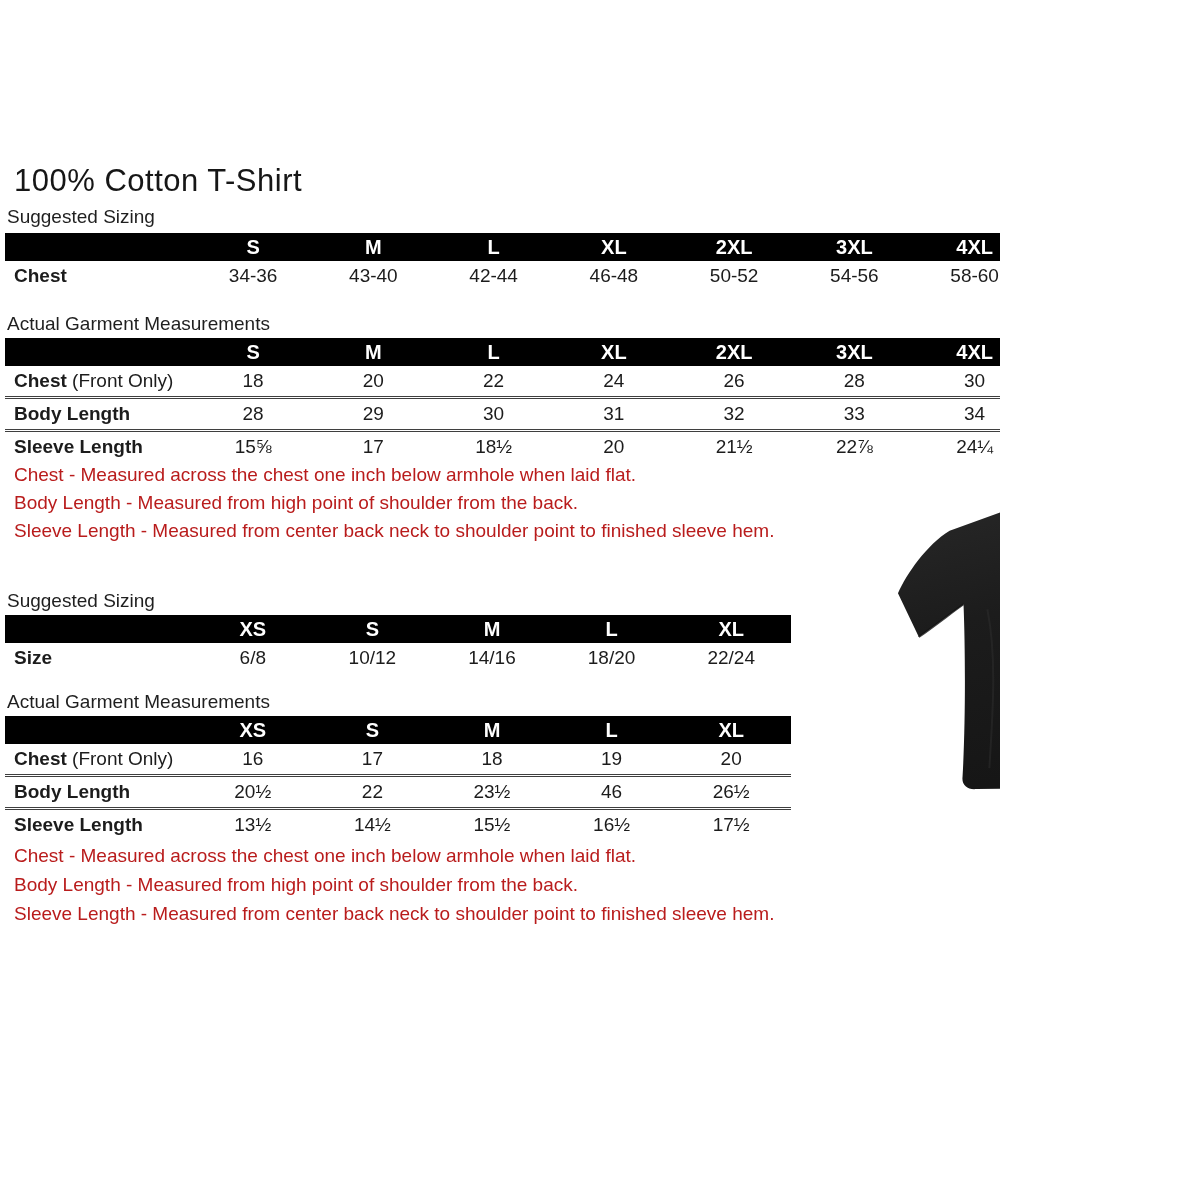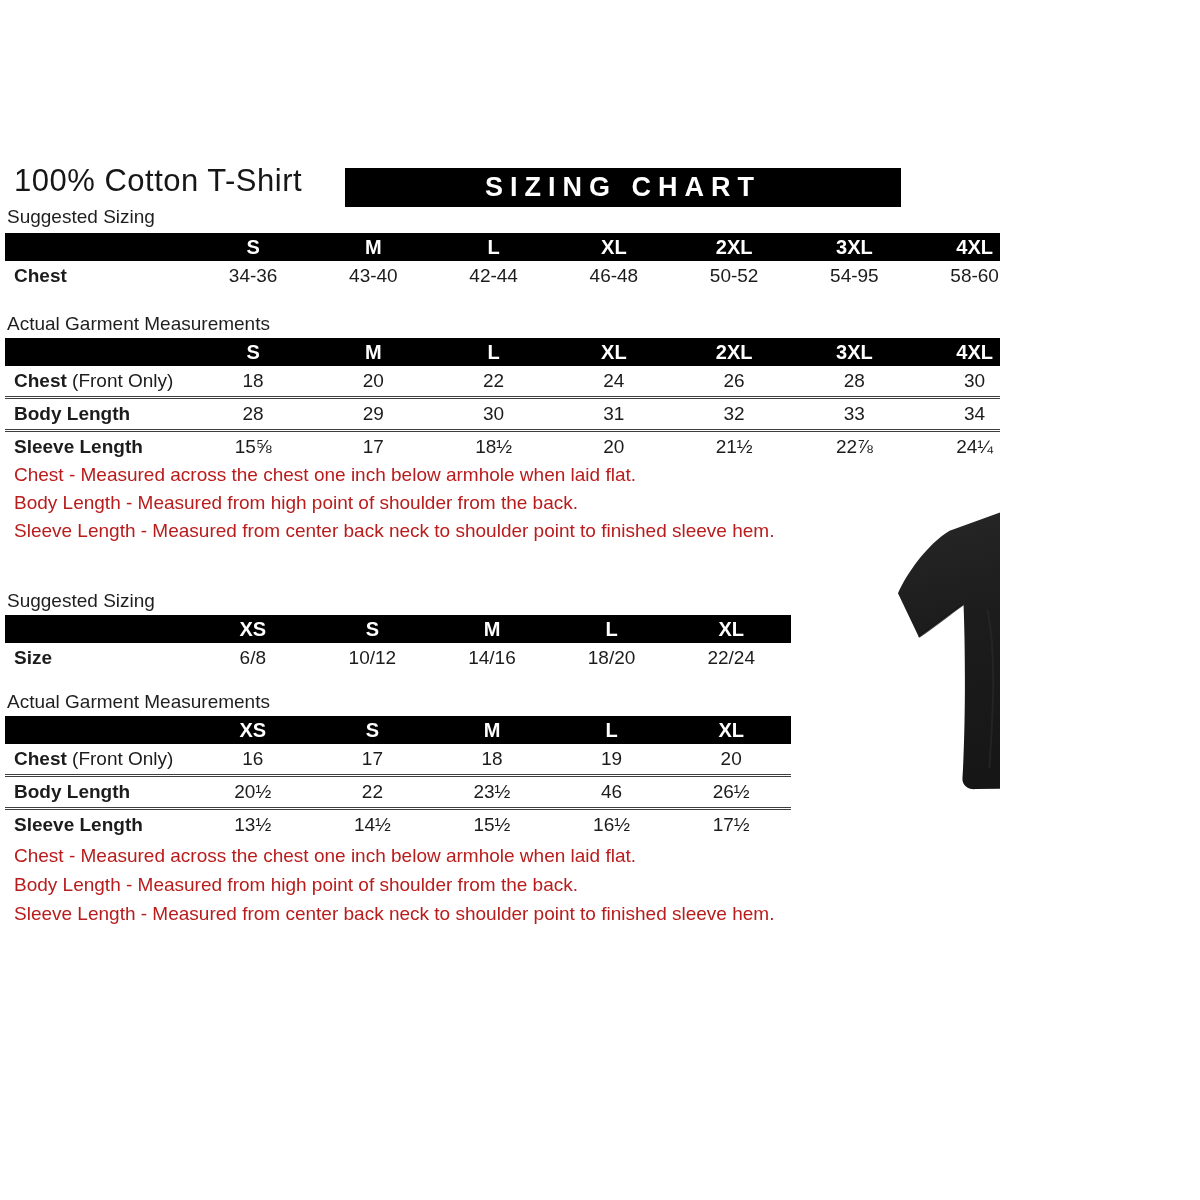--- a/index.html
+++ b/index.html
@@ -57,23 +57,20 @@
   }
   .tshirt{position:absolute;left:893px;top:489px;width:298px;height:312px;}
 </style>
 </head>
 <body>
 
 <div id="page">
 
   <div class="top-heading">100% Cotton T-Shirt</div>
 
-  <div class="banner">
-    <span>SIZING CHART</span>
-  </div>
 
   <div class="sec-label pos-sec1">Suggested Sizing</div>
   <div class="tablewrap pos-table1 adult">
       <table>
         <colgroup>
           <col class="label-col">
           <col>
           <col>
           <col>
           <col>
@@ -96,21 +93,21 @@
           </tr>
         </thead>
         <tbody>
           <tr>
             <td class="row-label"><b>Chest</b></td>
             <td>34-36</td>
             <td>43-40</td>
             <td>42-44</td>
             <td>46-48</td>
             <td>50-52</td>
-            <td>54-95</td>
+            <td>54-56</td>
             <td>58-60</td>
             <td>62-64</td>
           </tr>
         </tbody>
       </table>
     </div>
 
   <div class="sec-label pos-sec2">Actual Garment Measurements</div>
   <div class="tablewrap pos-table2 adult">
       <table>

